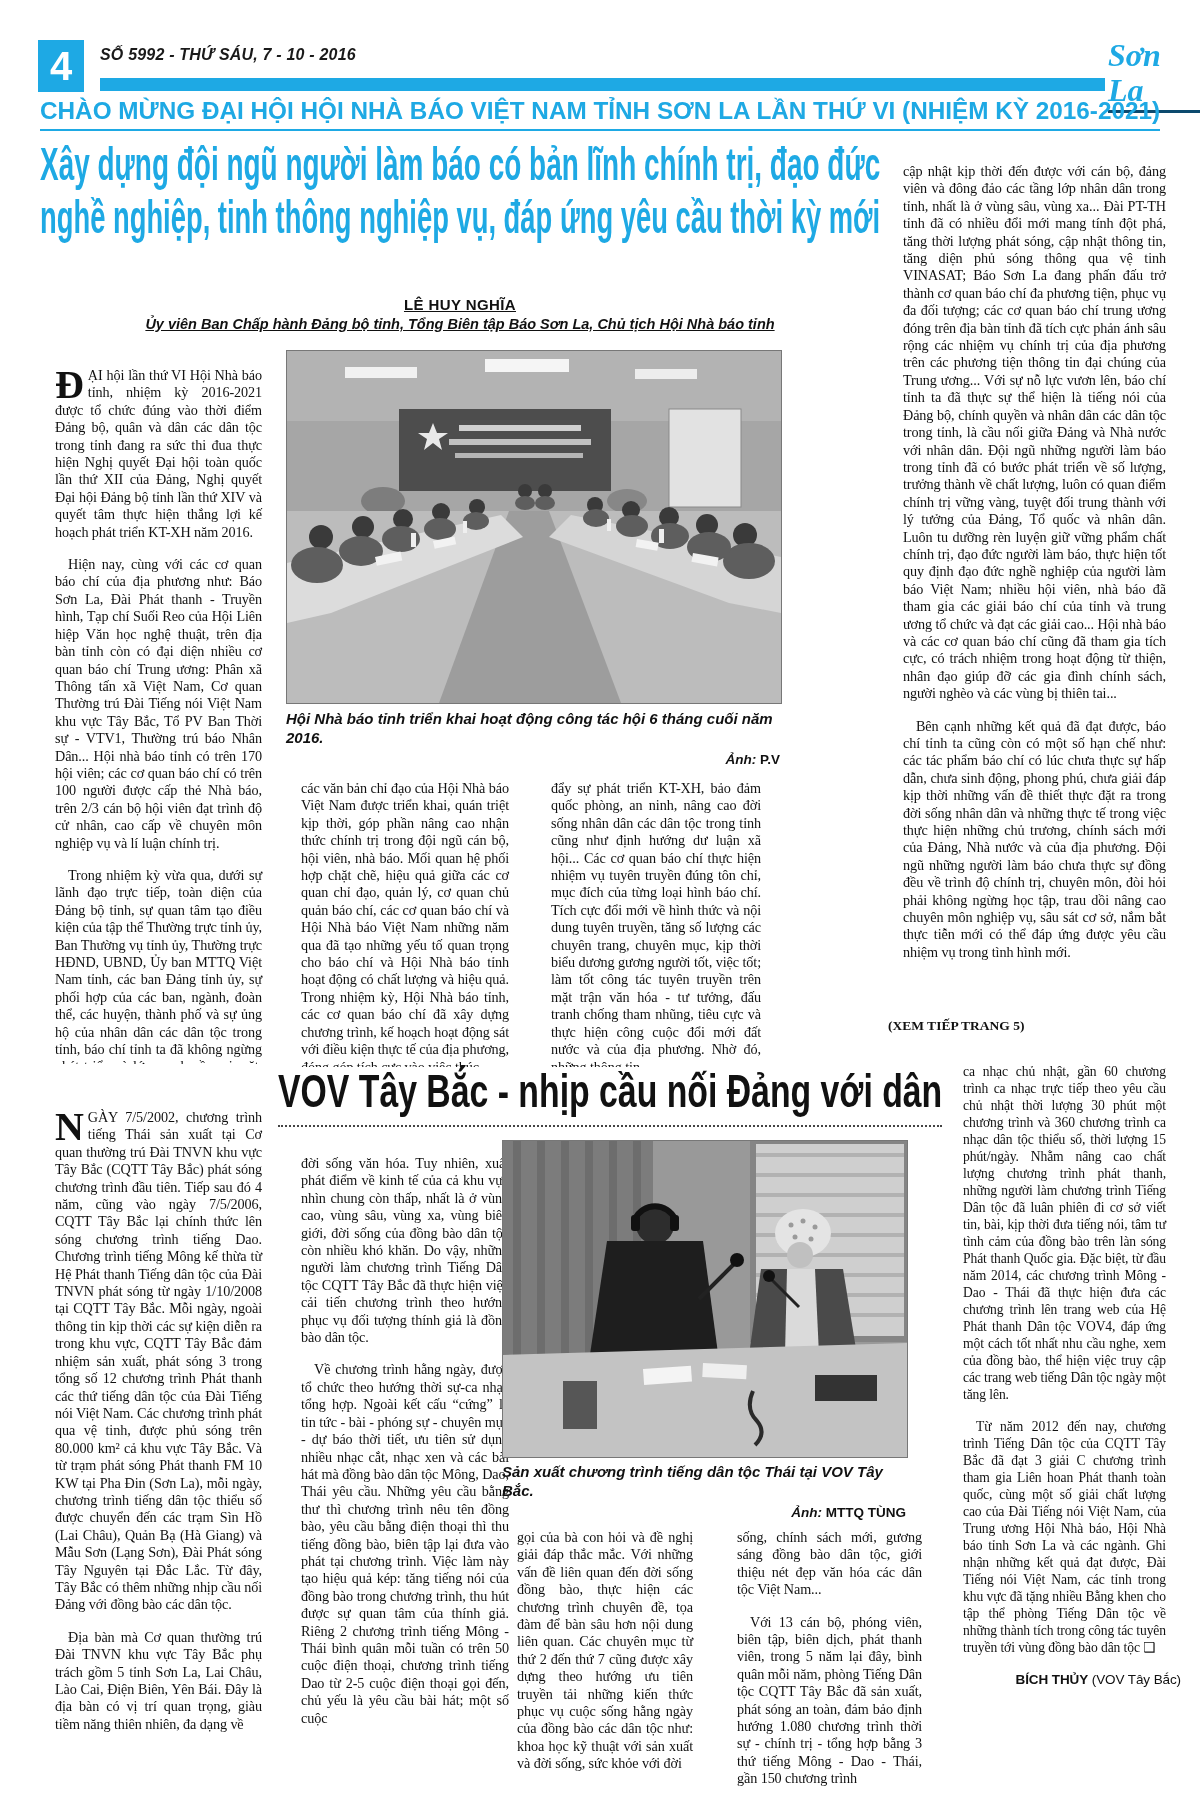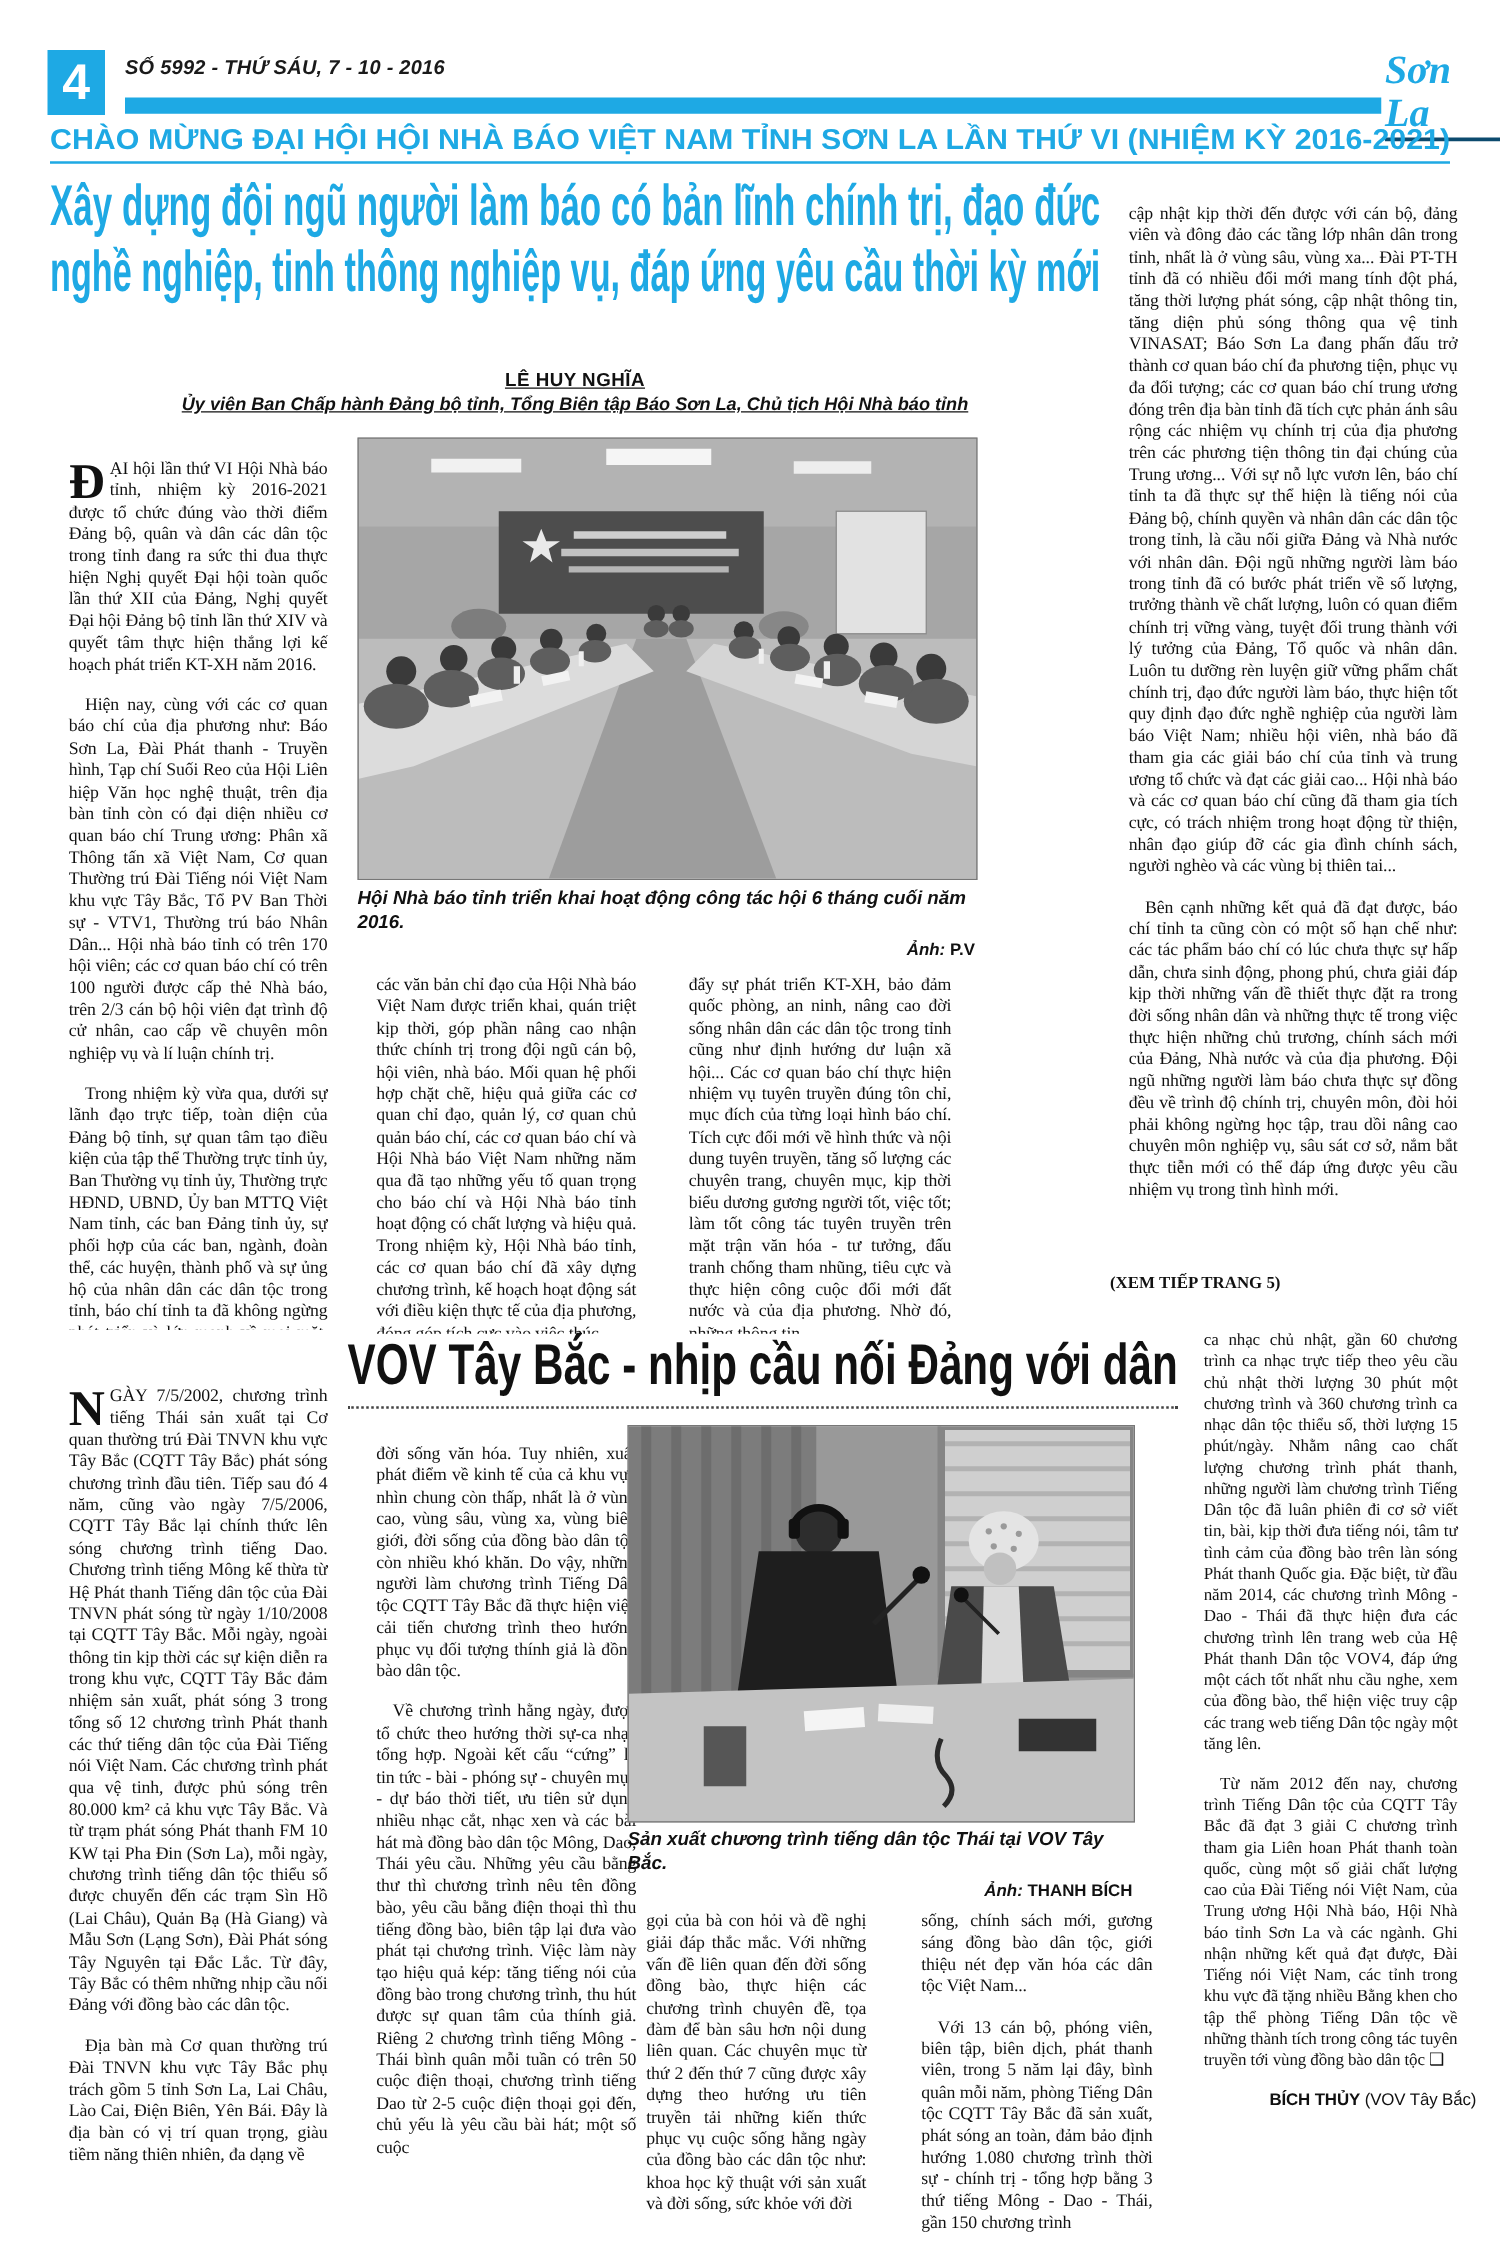--- a/index.html
+++ b/index.html
@@ -238,21 +238,21 @@
       <rect x="200" y="222" width="44" height="14" transform="rotate(3 200 222)" fill="#efefef"></rect>
       <rect x="312" y="234" width="62" height="26" fill="#333"></rect>
       <path d="M250 250 q-8 18 4 30 q10 12 -2 24" fill="none" stroke="#2a2a2a" stroke-width="4"></path>
       <rect x="60" y="240" width="34" height="48" fill="#565656"></rect>
     </svg>
   </div>
   <div class="abs caption cap2">
     <div>Sản xuất chương trình tiếng dân tộc Thái tại VOV Tây Bắc.</div>
     <div class="credit">
       <span>Ảnh:</span>
-      <span class="val">THANH BÍCH</span>
+      <span class="val">MTTQ TÙNG</span>
     </div>
   </div>
 
   <div class="abs col a2c3">
     <p>gọi của bà con hỏi và đề nghị giải đáp thắc mắc. Với những vấn đề liên quan đến đời sống đồng bào, thực hiện các chương trình chuyên đề, tọa đàm để bàn sâu hơn nội dung liên quan. Các chuyên mục từ thứ 2 đến thứ 7 cũng được xây dựng theo hướng ưu tiên truyền tải những kiến thức phục vụ cuộc sống hằng ngày của đồng bào các dân tộc như: khoa học kỹ thuật với sản xuất và đời sống, sức khỏe với đời</p>
   </div>
   <div class="abs col a2c4">
     <p>sống, chính sách mới, gương sáng đồng bào dân tộc, giới thiệu nét đẹp văn hóa các dân tộc Việt Nam...</p>
     <p class="ind">Với 13 cán bộ, phóng viên, biên tập, biên dịch, phát thanh viên, trong 5 năm lại đây, bình quân mỗi năm, phòng Tiếng Dân tộc CQTT Tây Bắc đã sản xuất, phát sóng an toàn, đảm bảo định hướng 1.080 chương trình thời sự - chính trị - tổng hợp bằng 3 thứ tiếng Mông - Dao - Thái, gần 150 chương trình</p>
   </div>

